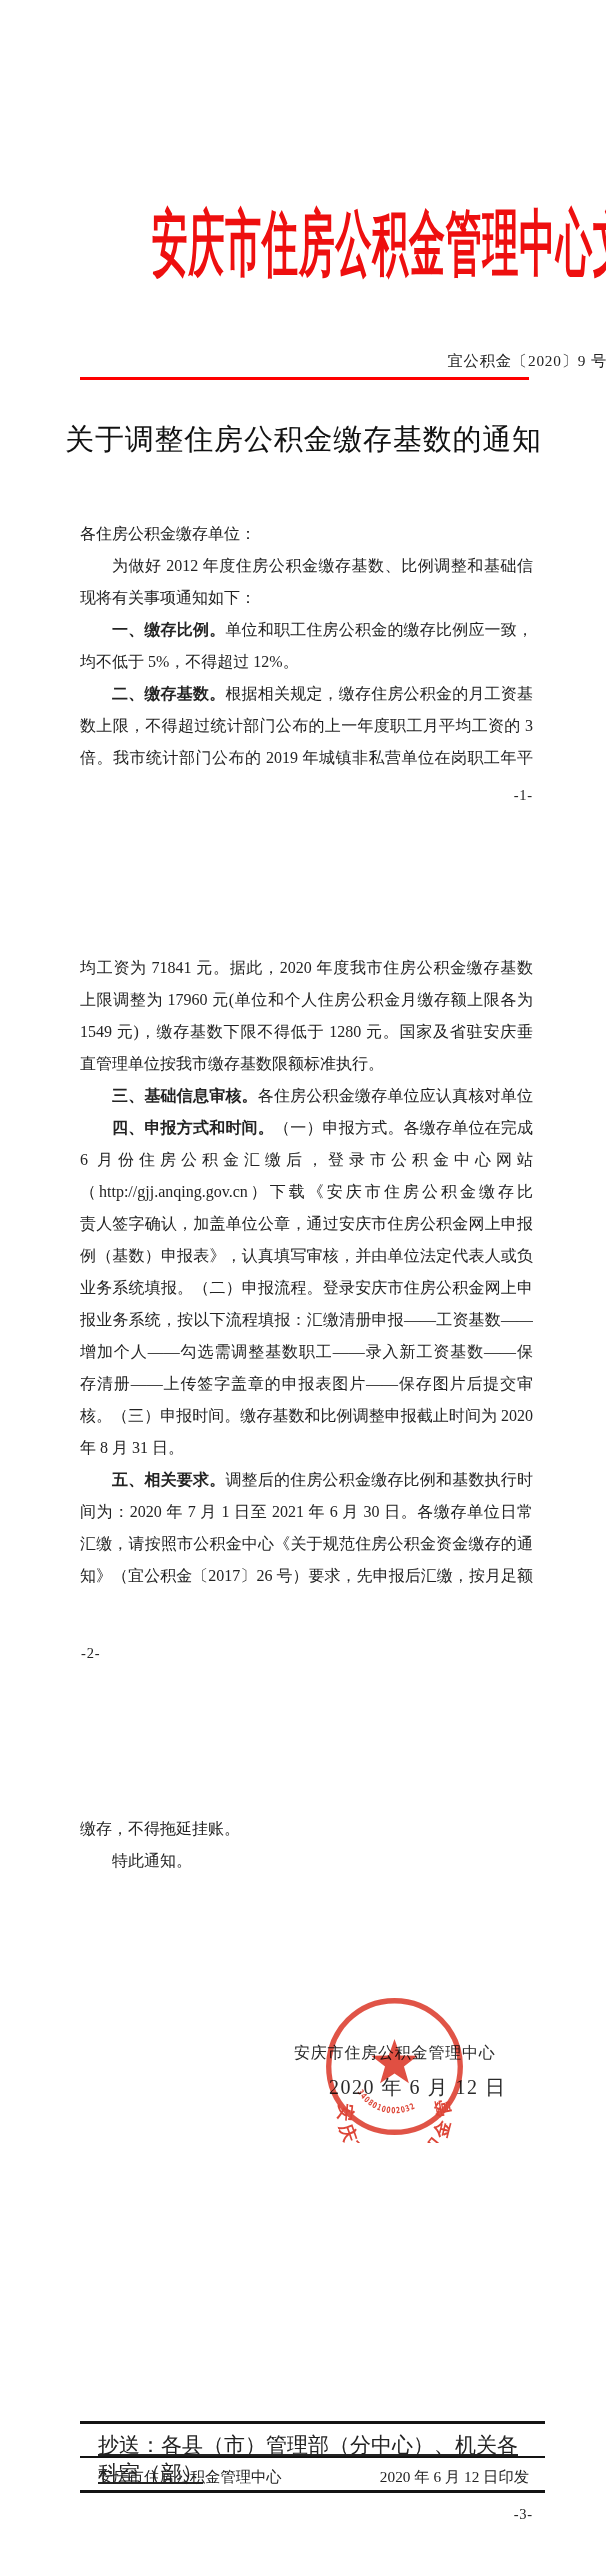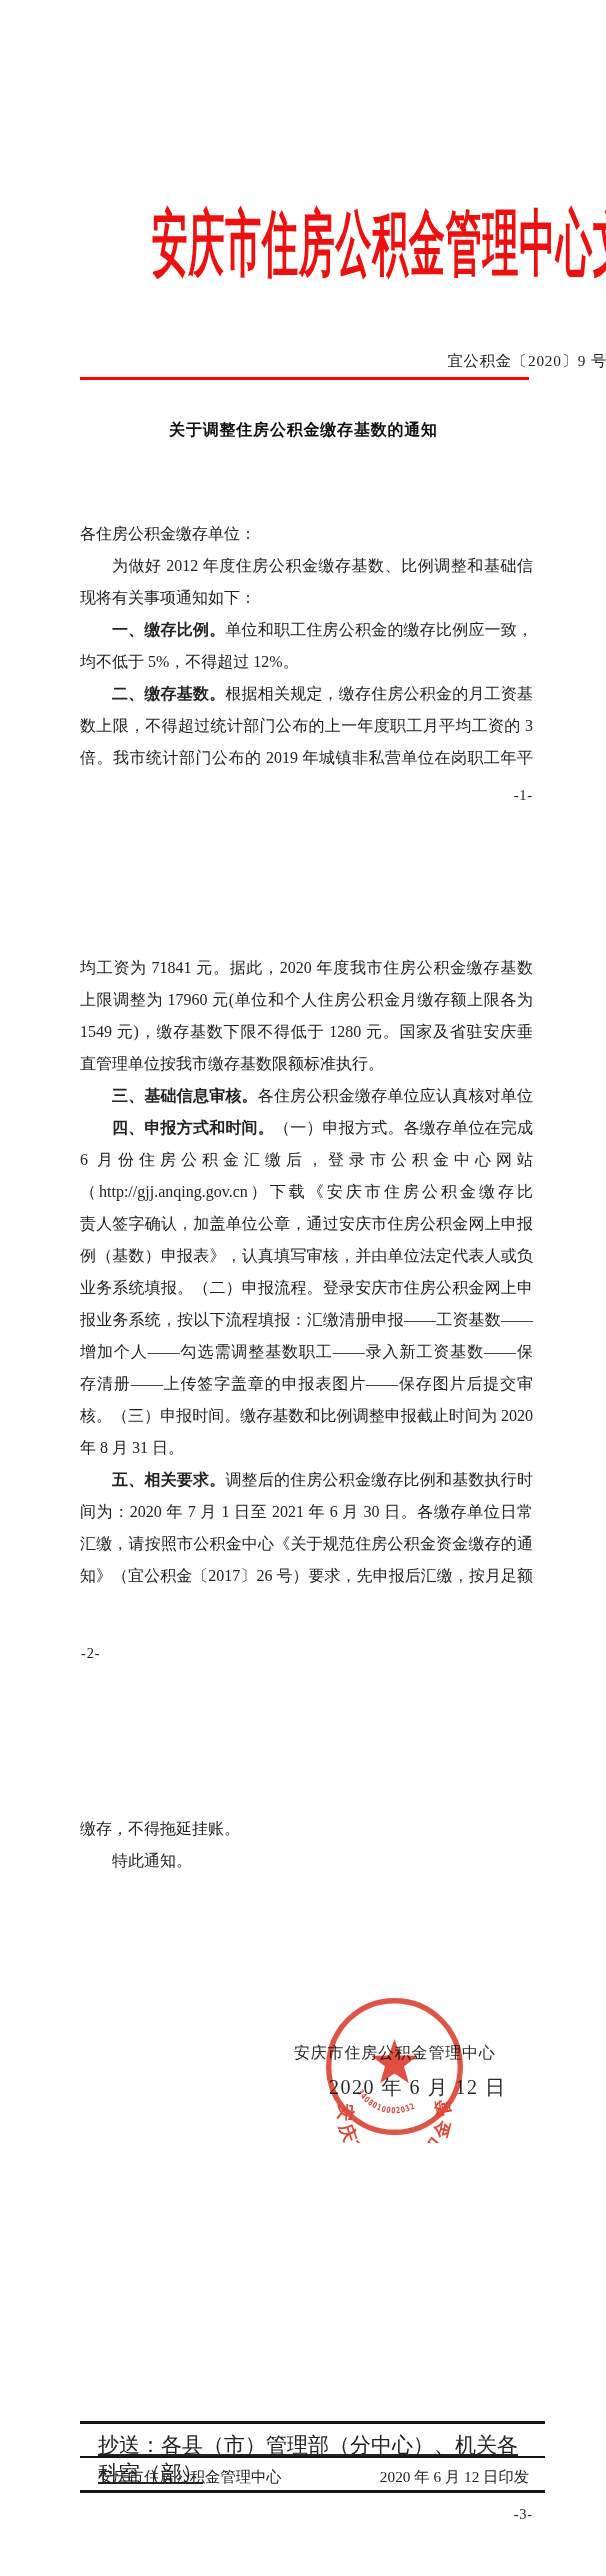--- a/index.html
+++ b/index.html
@@ -19,21 +19,21 @@
   .doc-no{
     position:absolute;top:351px;left:0;width:607px;text-align:right;
     font-size:15.3px;color:#222;letter-spacing:0.8px;
   }
   .red-rule{
     position:absolute;top:377px;left:80px;width:449px;height:3.1px;
     background:var(--rule-red,#ff0000);
   }
   .doc-title{
     position:absolute;top:420px;left:0;width:607px;text-align:center;
-    font-size:16px;font-weight:700;color:#111;letter-spacing:0.8px;
+    font-size:29px;font-weight:400;color:#111;letter-spacing:0.8px;
   }
   
   .body{position:absolute;left:80px;width:453px;font-size:16px;color:#232323;}
   .body .line{
     height:32px;line-height:32px;white-space:nowrap;
     text-align:left;
   }
   .body .line.just{white-space:normal;text-align:justify;text-align-last:justify;overflow:hidden;}
   .body .line.ind{text-indent:32px;}
   .body .b{font-family:"Liberation Sans","DejaVu Sans",sans-serif;font-weight:700;}

